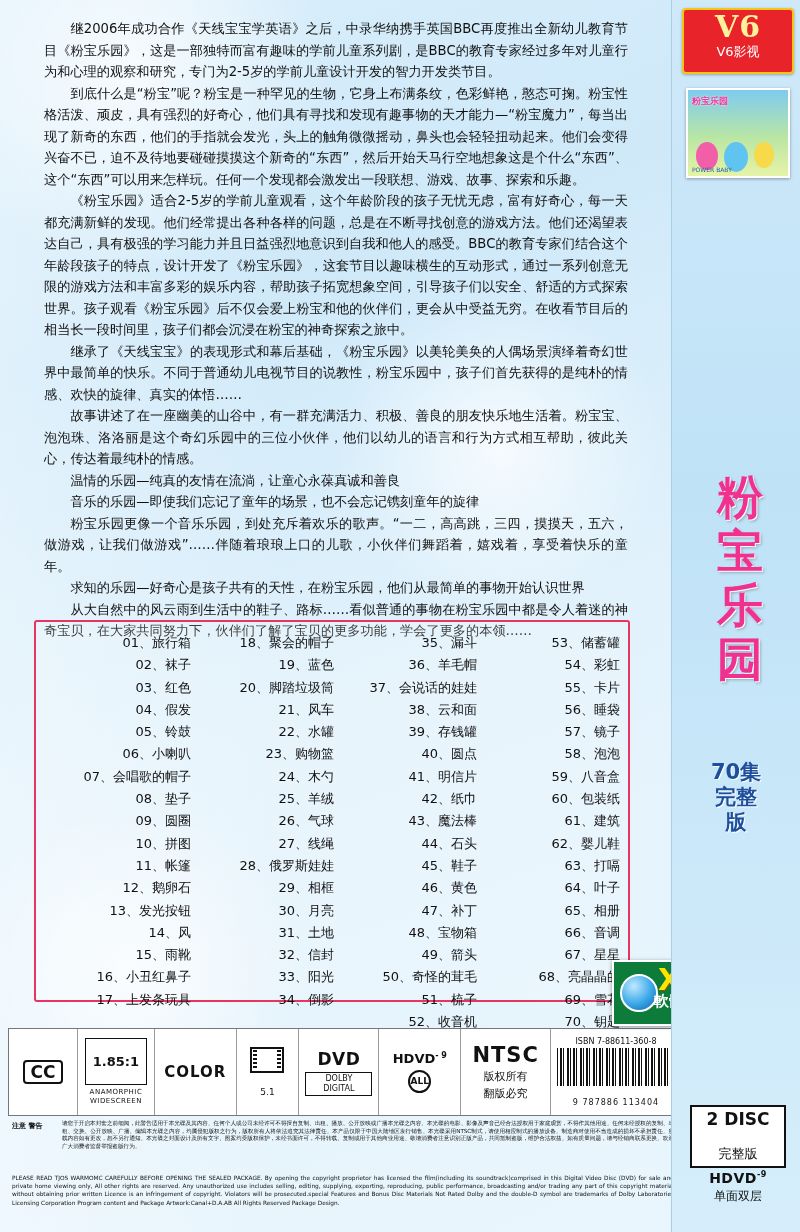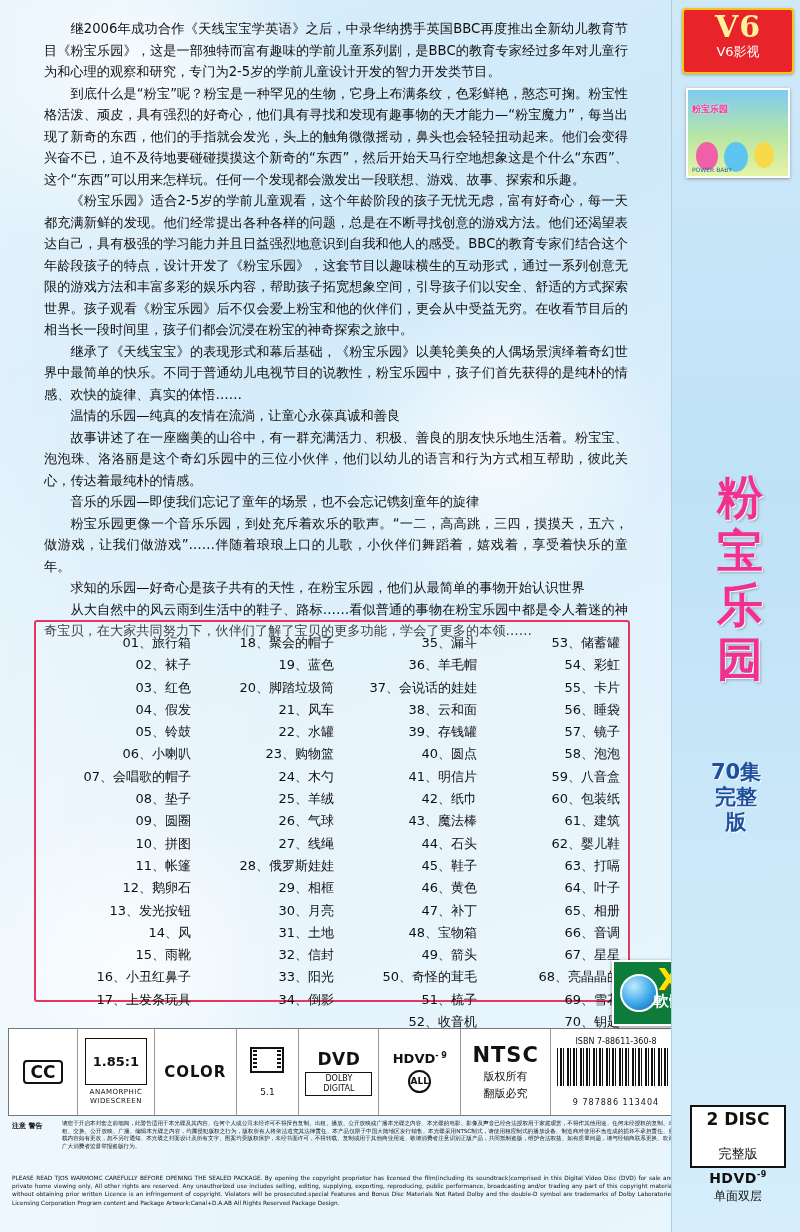--- a/index.html
+++ b/index.html
@@ -72,21 +72,21 @@
     left: 14px;
     width: 100px;
     height: 86px;
     background: linear-gradient(180deg, #7ecbf0 0%, #b9e6a4 55%, #e6f3a6 100%);
     border: 2px solid #ffffff;
     box-shadow: 0 1px 3px rgba(0,0,0,.35);
     overflow: hidden;
   }
   #cover-thumb .thumb-title {
     position: absolute;
-    top: 13px;
+    top: 5px;
     left: 4px;
     font-size: 9px;
     color: #f2359b;
     font-weight: bold;
     text-shadow: 0 0 2px #fff;
     writing-mode: horizontal-tb;
   }
   #cover-thumb .thumb-sub {
     position: absolute;
     bottom: 3px;
@@ -451,22 +451,22 @@
   <div class="bg-swirl" style="top:820px;left:-60px;width:380px;height:300px;"></div>
   <div class="bg-band" style="top:0;height:1232px;background:linear-gradient(90deg, rgba(255,255,255,0.35) 0%, rgba(255,255,255,0.0) 35%);"></div>
 
   <div id="content">
 
     <div id="paragraphs">
       <p class="para">继2006年成功合作《天线宝宝学英语》之后，中录华纳携手英国BBC再度推出全新幼儿教育节目《粉宝乐园》，这是一部独特而富有趣味的学前儿童系列剧，是BBC的教育专家经过多年对儿童行为和心理的观察和研究，专门为2-5岁的学前儿童设计开发的智力开发类节目。</p>
       <p class="para">到底什么是“粉宝”呢？粉宝是一种罕见的生物，它身上布满条纹，色彩鲜艳，憨态可掬。粉宝性格活泼、顽皮，具有强烈的好奇心，他们具有寻找和发现有趣事物的天才能力—“粉宝魔力”，每当出现了新奇的东西，他们的手指就会发光，头上的触角微微摇动，鼻头也会轻轻扭动起来。他们会变得兴奋不已，迫不及待地要碰碰摸摸这个新奇的“东西”，然后开始天马行空地想象这是个什么“东西”、这个“东西”可以用来怎样玩。任何一个发现都会激发出一段联想、游戏、故事、探索和乐趣。</p>
       <p class="para">《粉宝乐园》适合2-5岁的学前儿童观看，这个年龄阶段的孩子无忧无虑，富有好奇心，每一天都充满新鲜的发现。他们经常提出各种各样的问题，总是在不断寻找创意的游戏方法。他们还渴望表达自己，具有极强的学习能力并且日益强烈地意识到自我和他人的感受。BBC的教育专家们结合这个年龄段孩子的特点，设计开发了《粉宝乐园》，这套节目以趣味横生的互动形式，通过一系列创意无限的游戏方法和丰富多彩的娱乐内容，帮助孩子拓宽想象空间，引导孩子们以安全、舒适的方式探索世界。孩子观看《粉宝乐园》后不仅会爱上粉宝和他的伙伴们，更会从中受益无穷。在收看节目后的相当长一段时间里，孩子们都会沉浸在粉宝的神奇探索之旅中。</p>
       <p class="para">继承了《天线宝宝》的表现形式和幕后基础，《粉宝乐园》以美轮美奂的人偶场景演绎着奇幻世界中最简单的快乐。不同于普通幼儿电视节目的说教性，粉宝乐园中，孩子们首先获得的是纯朴的情感、欢快的旋律、真实的体悟……</p>
+      <p class="para">故事讲述了在一座幽美的山谷中，有一群充满活力、积极、善良的朋友快乐地生活着。粉宝宝、泡泡珠、洛洛丽是这个奇幻乐园中的三位小伙伴，他们以幼儿的语言和行为方式相互帮助，彼此关心，传达着最纯朴的情感。</p>
       <p class="para">温情的乐园—纯真的友情在流淌，让童心永葆真诚和善良</p>
-      <p class="para">故事讲述了在一座幽美的山谷中，有一群充满活力、积极、善良的朋友快乐地生活着。粉宝宝、泡泡珠、洛洛丽是这个奇幻乐园中的三位小伙伴，他们以幼儿的语言和行为方式相互帮助，彼此关心，传达着最纯朴的情感。</p>
       <p class="para">音乐的乐园—即使我们忘记了童年的场景，也不会忘记镌刻童年的旋律</p>
       <p class="para">粉宝乐园更像一个音乐乐园，到处充斥着欢乐的歌声。“一二，高高跳，三四，摸摸天，五六，做游戏，让我们做游戏”……伴随着琅琅上口的儿歌，小伙伴们舞蹈着，嬉戏着，享受着快乐的童年。</p>
       <p class="para">求知的乐园—好奇心是孩子共有的天性，在粉宝乐园，他们从最简单的事物开始认识世界</p>
       <p class="para">从大自然中的风云雨到生活中的鞋子、路标……看似普通的事物在粉宝乐园中都是令人着迷的神奇宝贝，在大家共同努力下，伙伴们了解了宝贝的更多功能，学会了更多的本领……</p>
     </div>
 
     <div id="list-box">
       <div id="list-grid">
         <div class="list-col">
           <div class="list-item"><span class="num">01、</span><span>旅行箱</span></div>

